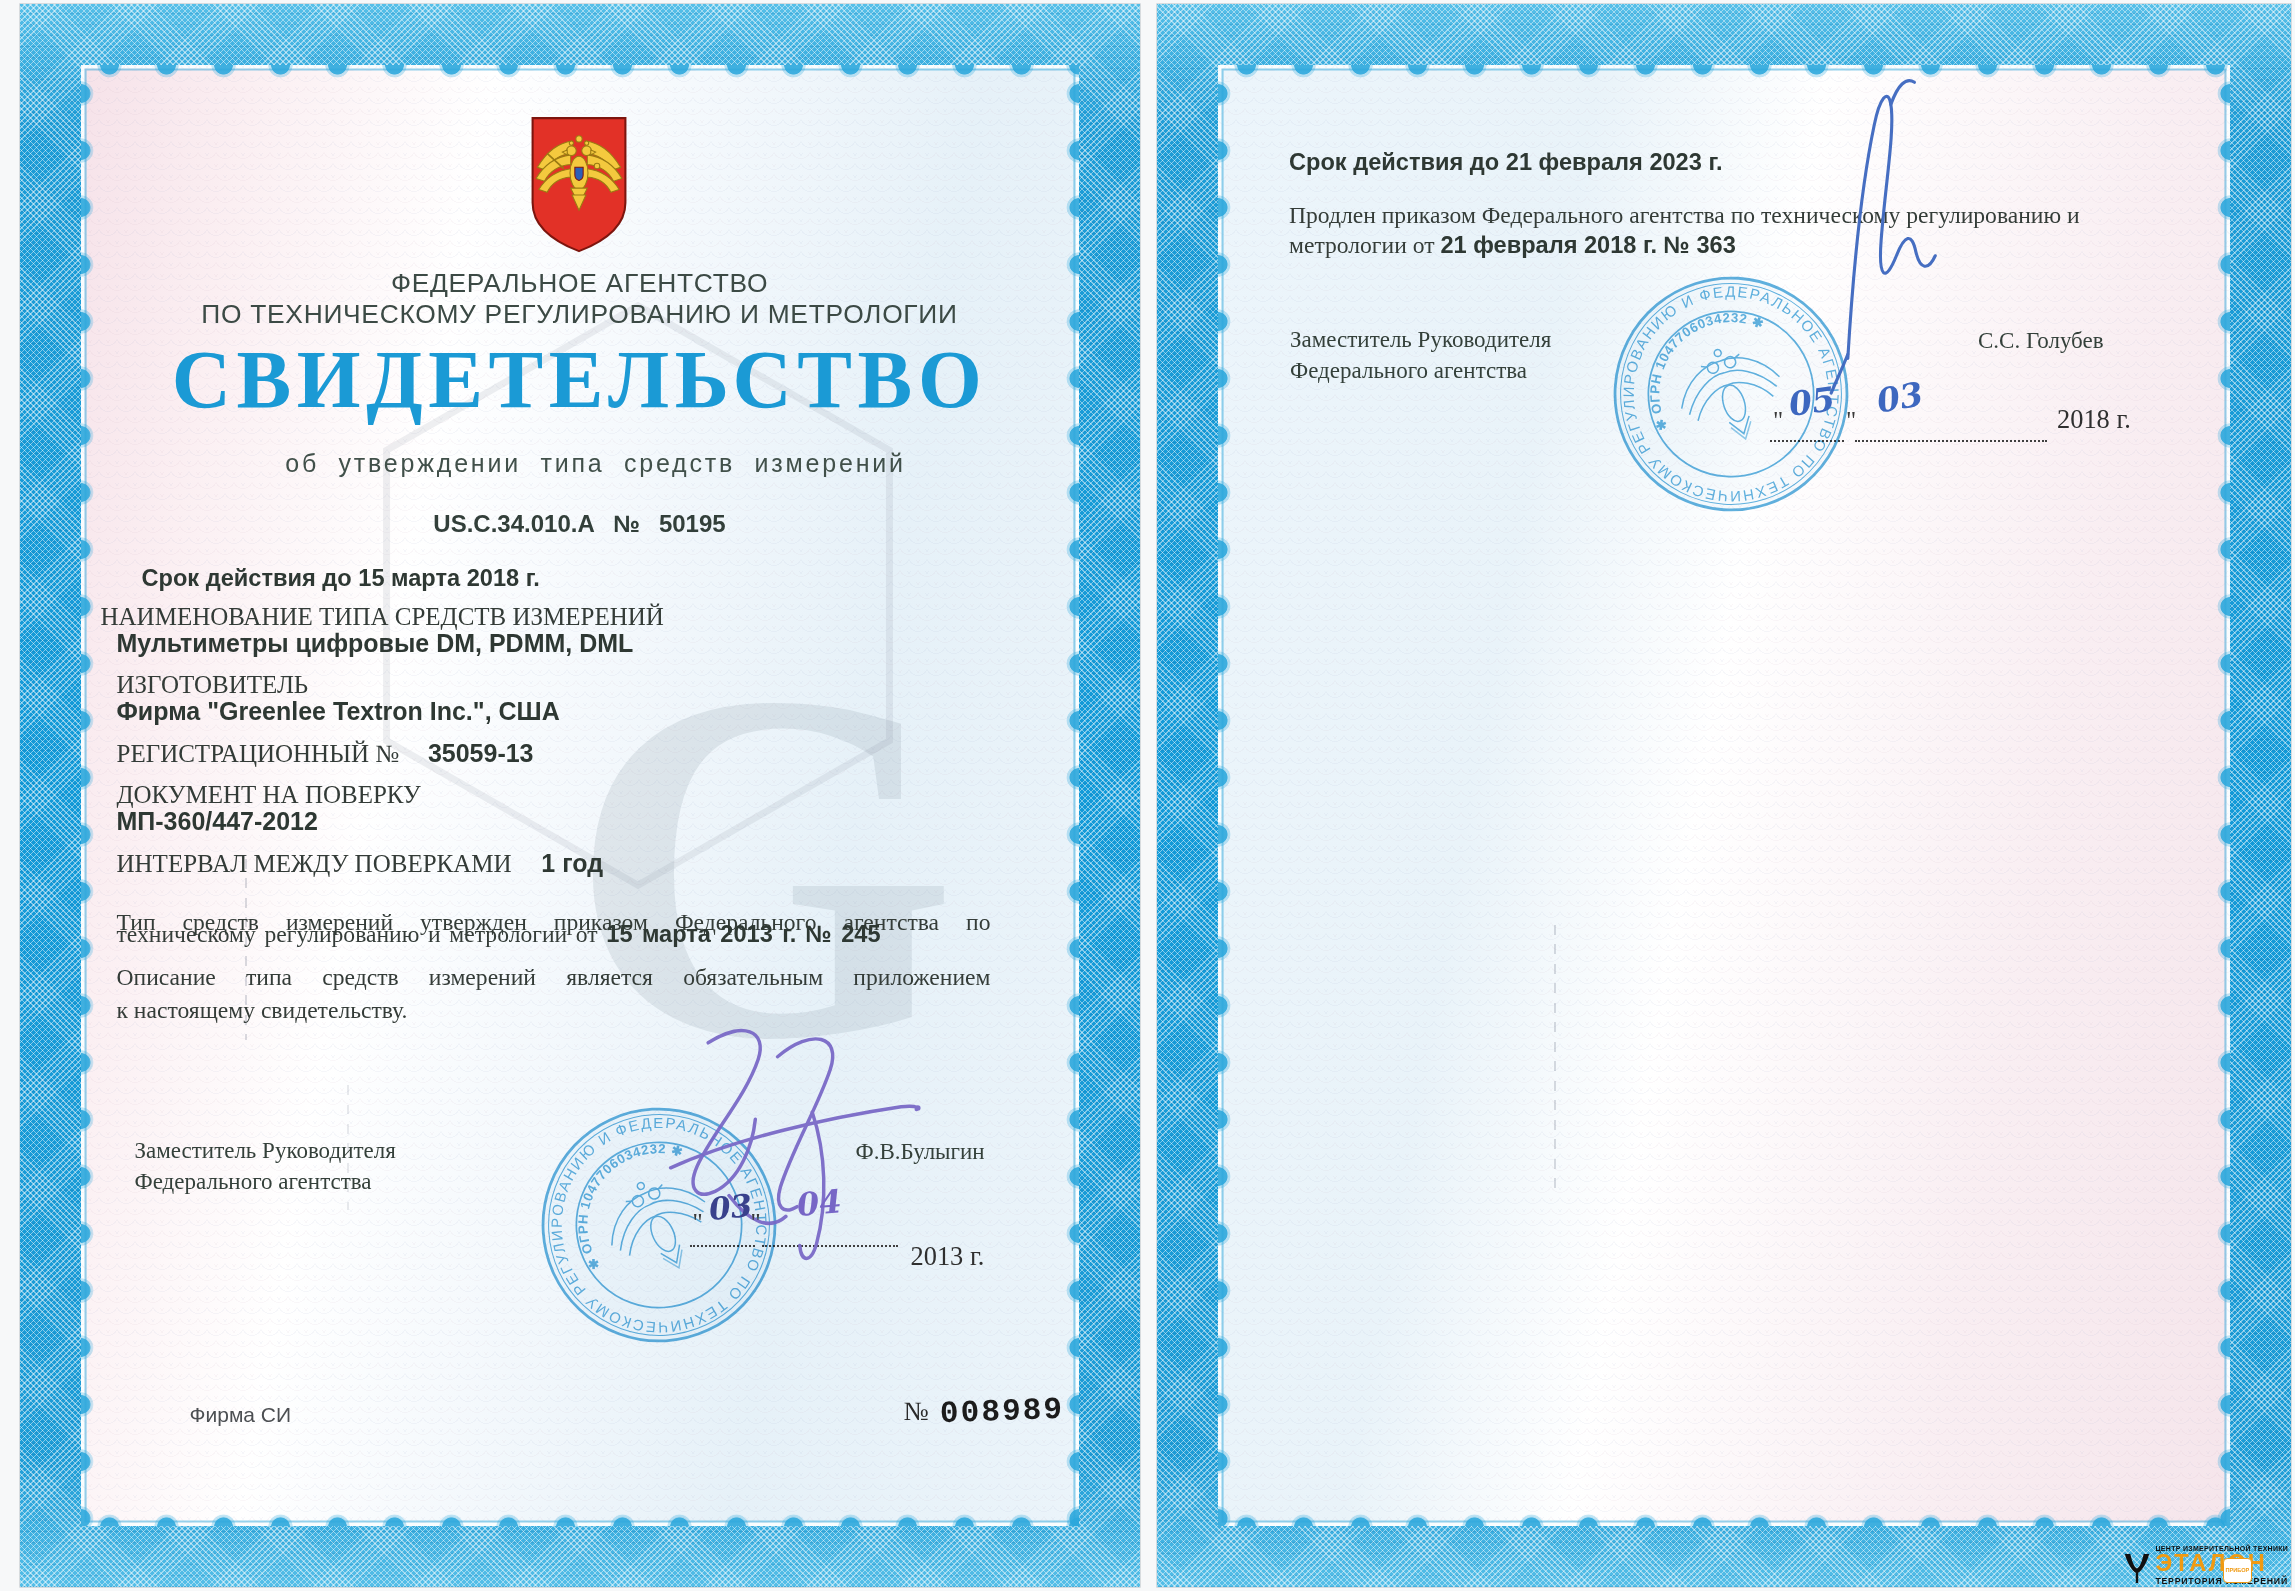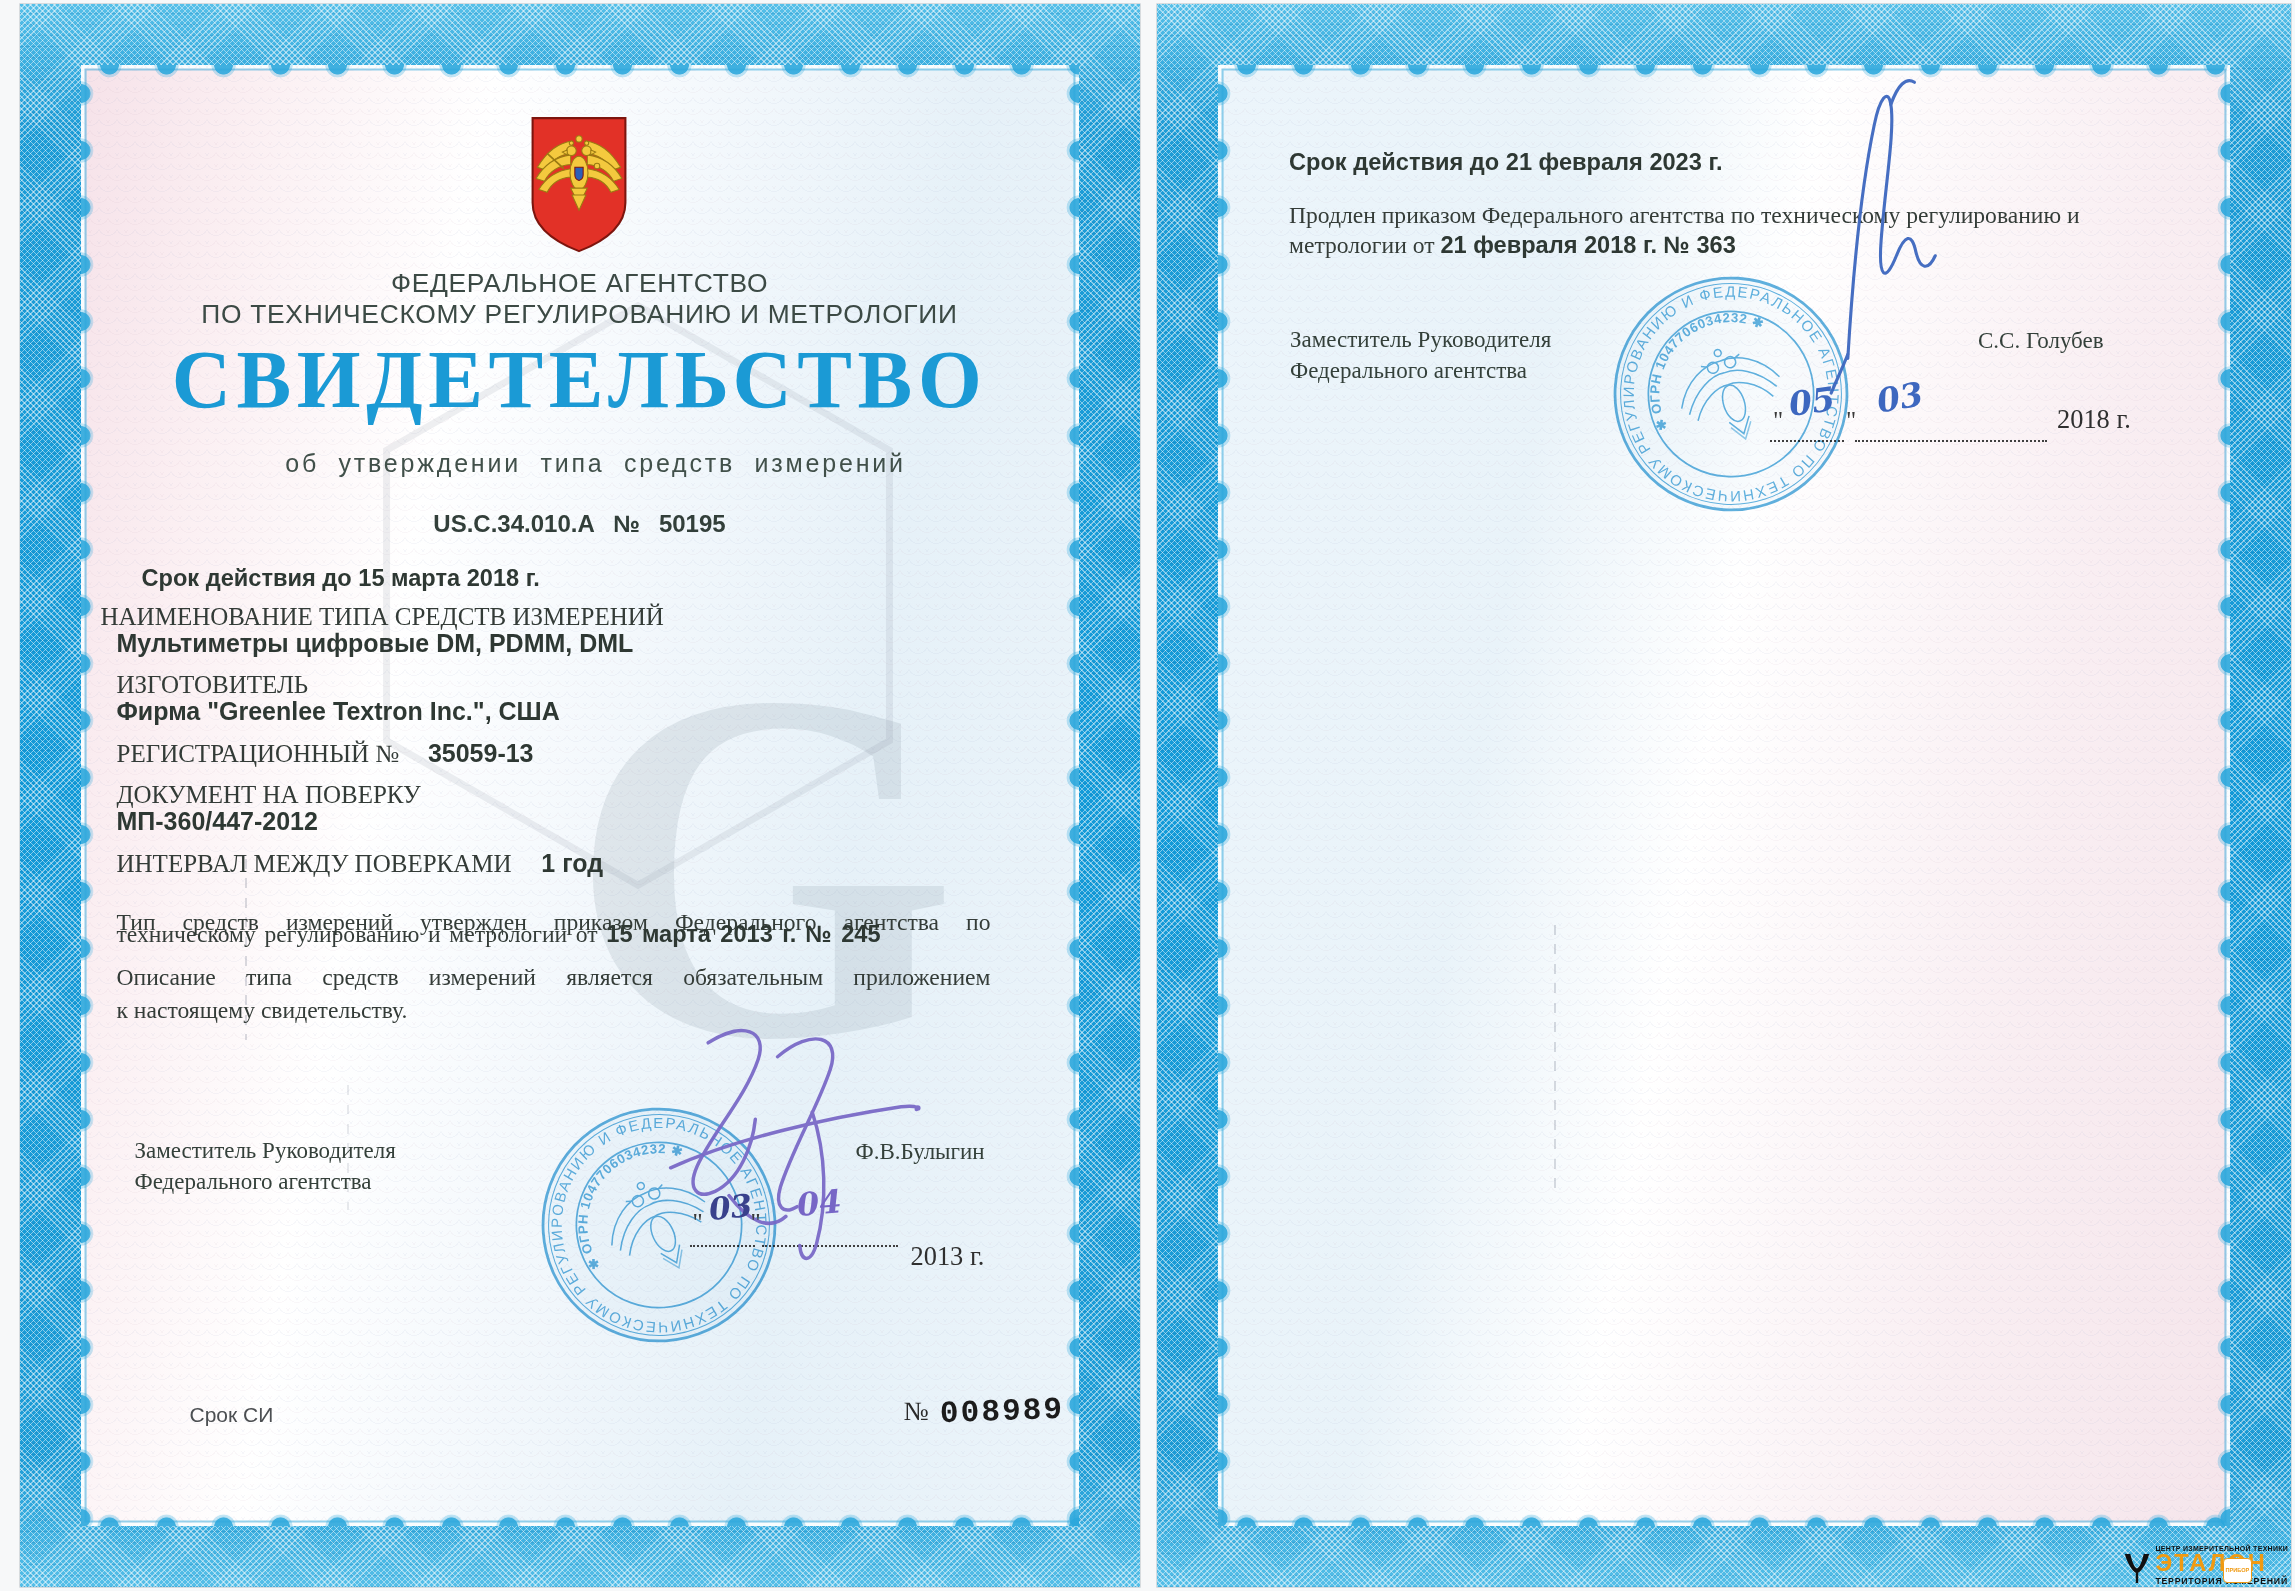--- a/index.html
+++ b/index.html
@@ -173,21 +173,21 @@
     </svg>
 
     <span class="abs quote" style="left:673px;top:1205px;z-index:5;">"</span>
     <span class="abs ink" style="left:689px;top:1185px;font-size:31px;color:#39418c;transform:rotate(-6deg);z-index:5;">03</span>
     <span class="abs quote" style="left:731px;top:1205px;z-index:5;">"</span>
     <div class="abs dots" style="left:670px;top:1241px;width:65px;z-index:2;"></div>
     <span class="abs ink" style="left:777px;top:1180px;font-size:32px;color:#7766c6;transform:rotate(-5deg);z-index:5;">04</span>
     <div class="abs dots" style="left:742px;top:1241px;width:136px;z-index:2;"></div>
     <span class="abs yr" style="left:891px;top:1205px;z-index:2;margin-top:32px;">2013 г.</span>
 
-    <div class="abs seriya" style="left:170px;top:1399px;z-index:2;">Срок СИ</div>
+    <div class="abs seriya" style="left:170px;top:1399px;z-index:2;">Фирма СИ</div>
     <div class="abs" style="left:884px;top:1390px;z-index:2;">
       <span class="numsign">№</span><span class="numval">008989</span>
     </div>
 
     <div class="abs crease" style="left:225px;top:855px;height:181px;z-index:1;"></div>
     <div class="abs crease" style="left:327px;top:1081px;height:125px;opacity:.6;z-index:1;"></div>
   </div>
 
   <div class="page" style="left:1157px;width:1134px;">
     <div class="page-inner inner-right"></div>

